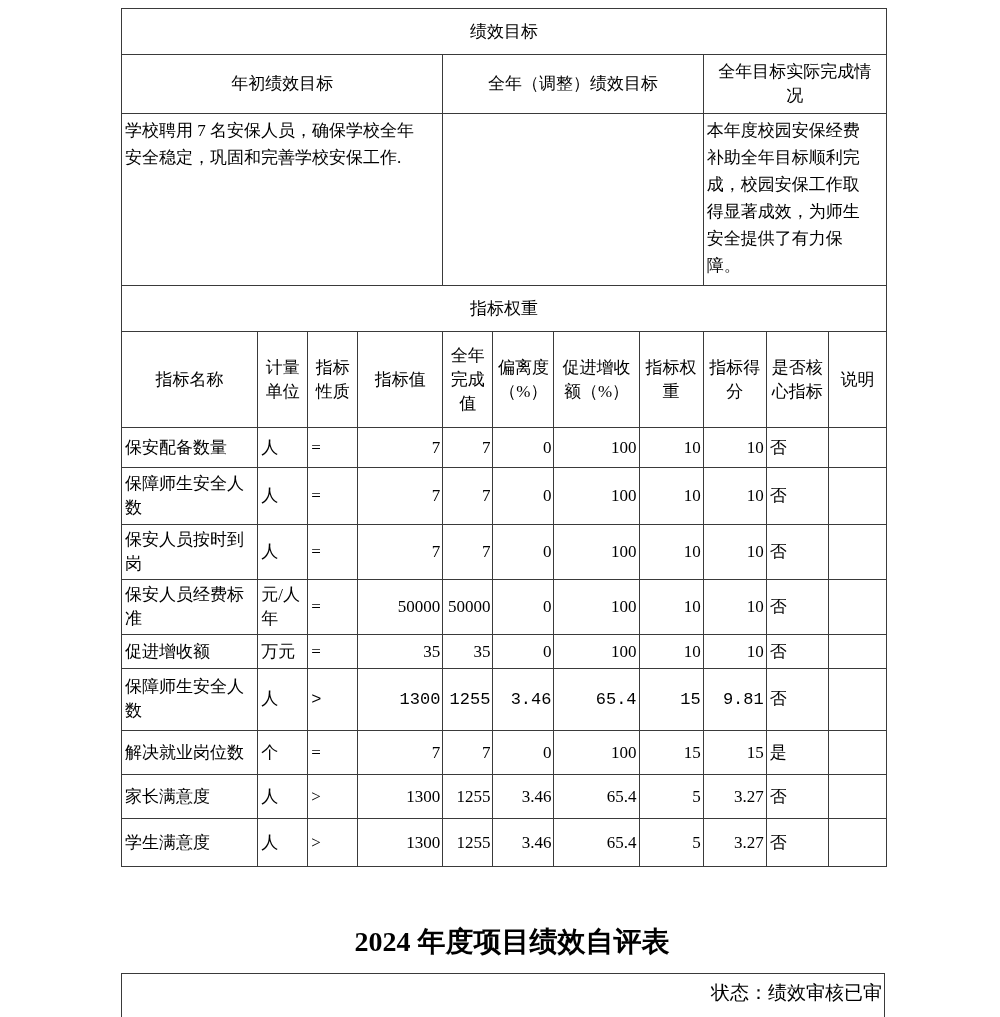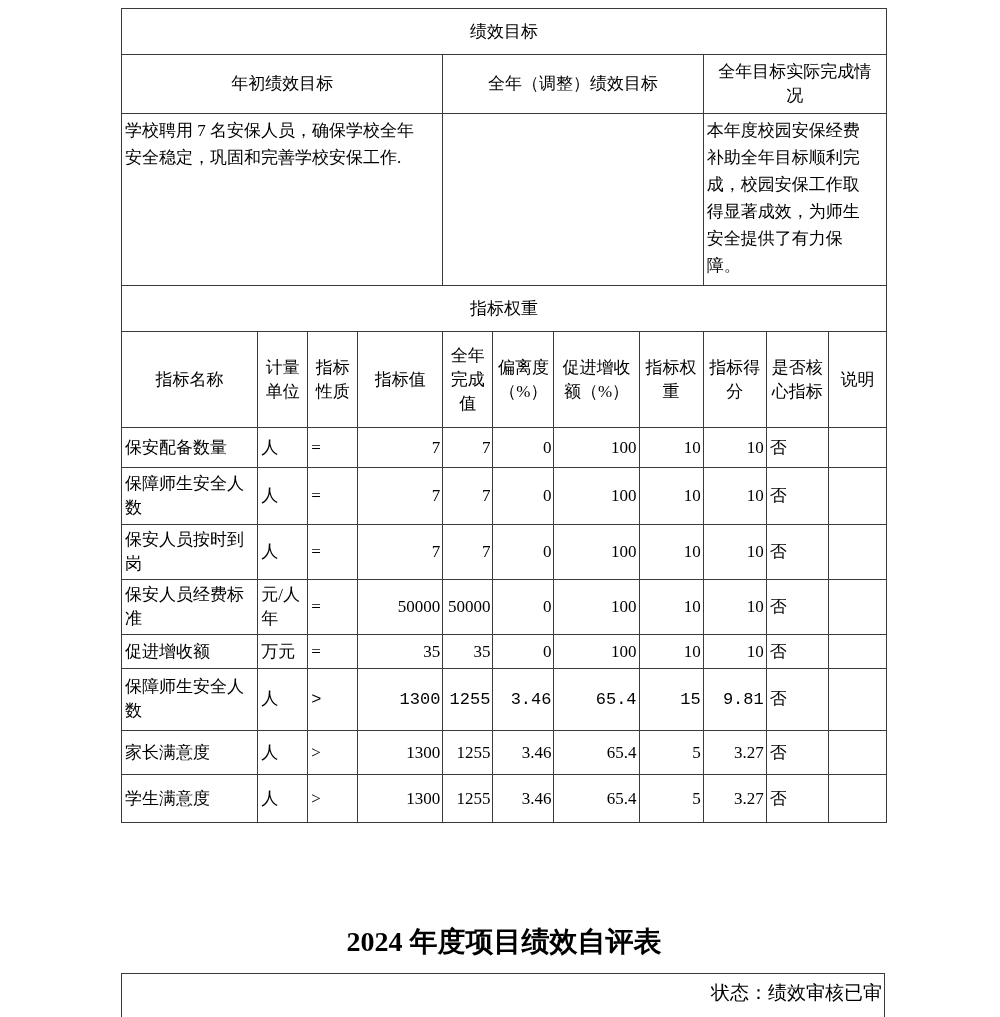--- a/index.html
+++ b/index.html
@@ -37,21 +37,21 @@
   .right  { text-align: right; padding-right: 2px !important; }
   .left   { text-align: left; }
   .top    { vertical-align: top !important; }
   .prewrap { white-space: pre-wrap; }
   tr.sec-title td { height: 45px; }
   tr.goal-hdr td { height: 54px; padding: 2px 8px; }
   tr.goal-body td { height: 168px; line-height: 27px; padding-top: 3px; }
   tr.ind-hdr td { height: 91px; padding: 2px 3px; }
   .doc-title {
     position: absolute;
-    left: 121px;
+    left: 129px;
     top: 926px;
     width: 766px;
     text-align: center;
     font-size: 28px;
     font-weight: bold;
     line-height: 32px;
   }
   .bottom-box {
     position: absolute;
     left: 121px;
@@ -197,20 +197,33 @@
           <td class="right">1300</td>
           <td class="right">1255</td>
           <td class="right">3.46</td>
           <td class="right">65.4</td>
           <td class="right">15</td>
           <td class="right">9.81</td>
           <td class="left">否</td>
           <td class="left"></td>
         </tr>
         <tr style="height: 44px;">
+          <td class="left">解决就业岗位数</td>
+          <td class="left">个</td>
+          <td class="left">=</td>
+          <td class="right">7</td>
+          <td class="right">7</td>
+          <td class="right">0</td>
+          <td class="right">100</td>
+          <td class="right">15</td>
+          <td class="right">15</td>
+          <td class="left">是</td>
+          <td class="left"></td>
+        </tr>
+        <tr style="height: 44px;">
           <td class="left">家长满意度</td>
           <td class="left">人</td>
           <td class="left">&gt;</td>
           <td class="right">1300</td>
           <td class="right">1255</td>
           <td class="right">3.46</td>
           <td class="right">65.4</td>
           <td class="right">5</td>
           <td class="right">3.27</td>
           <td class="left">否</td>

